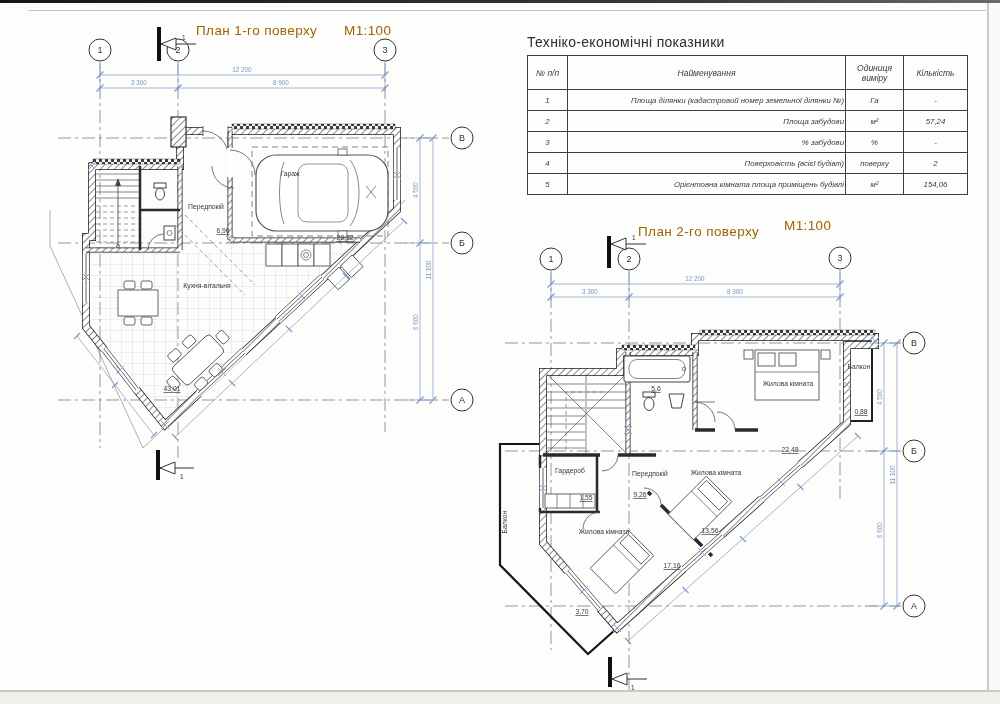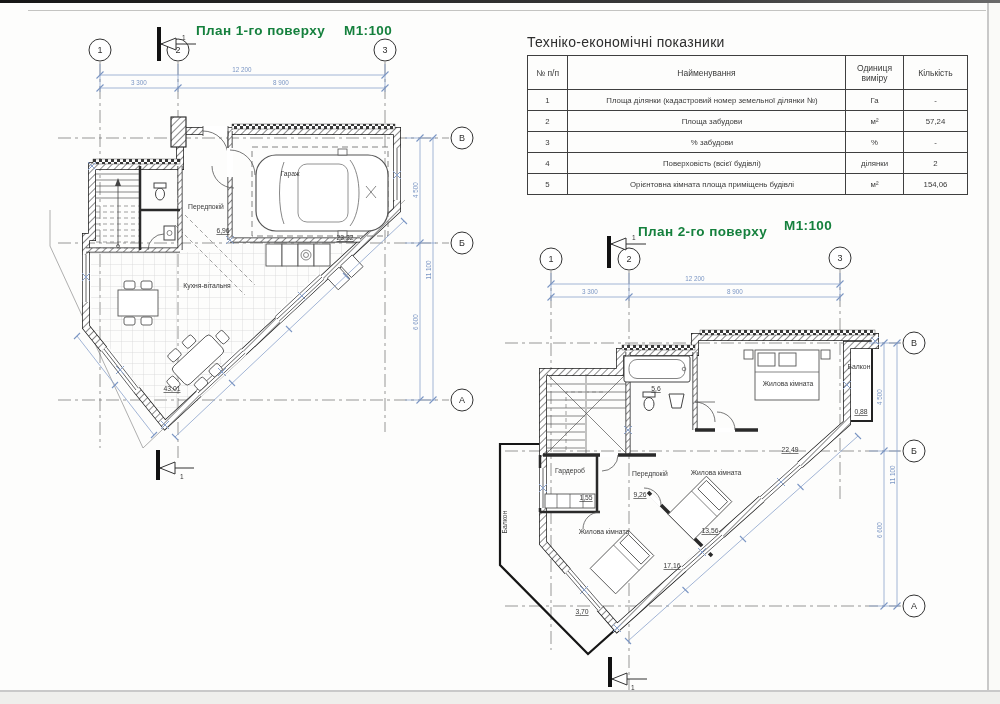--- a/index.html
+++ b/index.html
@@ -20,29 +20,29 @@
   .lbl{fill:#3a3a3a;font-size:6.8px;}
   .area{fill:#3a3a3a;font-size:6.8px;text-decoration:underline;}
   .axt{fill:#2f2f2f;font-size:9px;}
   .mkt{fill:#2f2f2f;font-size:6.5px;}
   .furn{stroke:#555;stroke-width:.9;fill:#fff;}
   .fix{stroke:#444;stroke-width:1;fill:#fff;}
   .tn{stroke:#555;stroke-width:.7;fill:none;}
   .tnd{stroke:#777;stroke-width:.7;stroke-dasharray:4 3;fill:none;}
   .site{stroke:#9b9b9b;stroke-width:.8;fill:none;}
   .arc{stroke:#555;stroke-width:.8;fill:none;}
-  .ttl{position:absolute;font-size:13.5px;color:#15803d;letter-spacing:.4px;white-space:nowrap;font-weight:bold;}
+  .ttl{position:absolute;font-size:13.5px;color:#a16207;letter-spacing:.4px;white-space:nowrap;}
   
   #tez{position:absolute;left:527px;top:55px;width:440px;}
   #tez .t-title{position:absolute;left:0;top:-21px;width:440px;font-size:14px;color:#2d2d2d;letter-spacing:.3px;}
-  table{border-collapse:collapse;width:440px;table-layout:fixed;}
+  table{border-collapse:collapse;width:440px;table-layout:fixed;font-style:italic;}
   th,td{border:1px solid #3f3f3f;font-weight:normal;color:#3a3a3a;overflow:hidden;}
   th{font-size:8.5px;height:31px;}
   td{font-size:7.8px;height:18px;text-align:center;}
-  td.nm{text-align:center;padding-left:12px;}
+  td.nm{text-align:right;padding-left:12px;}
   table{border:1.6px solid #2e2e2e;}
   .edge-top{position:absolute;left:0;top:0;width:1000px;height:3px;background:linear-gradient(90deg,#161616,#3a3a3a 70%,#6a6a6a);}
   .edge-right{position:absolute;left:987px;top:0;width:2px;height:704px;background:#c9c9c9;}
   .edge-right2{position:absolute;left:989px;top:0;width:11px;height:704px;background:#fafaf8;}
   .edge-bottom{position:absolute;left:0;top:690px;width:1000px;height:2px;background:#c9c9c9;}
   .edge-bottom2{position:absolute;left:0;top:692px;width:1000px;height:12px;background:#efefec;}
   .frame-top{position:absolute;left:28px;top:10px;width:958px;height:1px;background:#c4c4c2;}
 </style>
 </head>
 <body>
@@ -459,21 +459,21 @@
     </tr>
     <tr>
       <td>3</td>
       <td class="nm">% забудови</td>
       <td>%</td>
       <td>-</td>
     </tr>
     <tr>
       <td>4</td>
       <td class="nm">Поверховість (всієї будівлі)</td>
-      <td>ділянки</td>
+      <td>поверху</td>
       <td>2</td>
     </tr>
     <tr>
       <td>5</td>
       <td class="nm">Орієнтовна кімната площа приміщень будівлі</td>
       <td>м²</td>
       <td>154,06</td>
     </tr>
   </tbody>
       </table>

